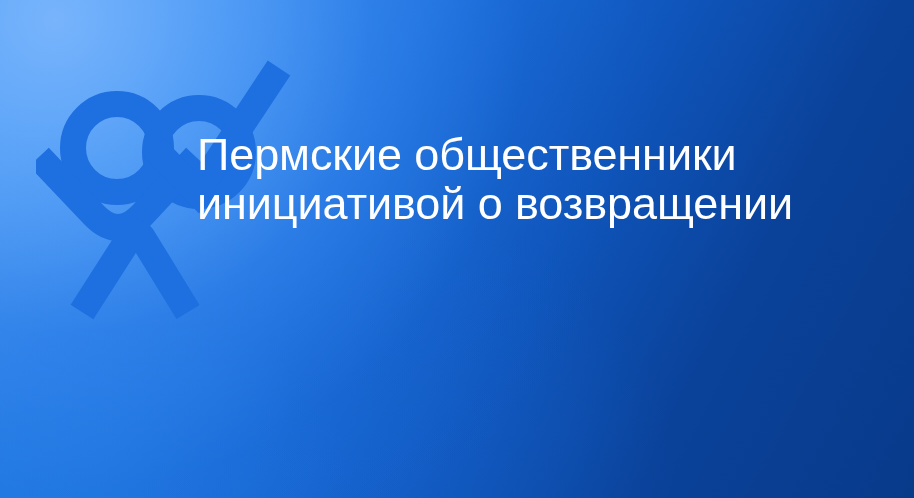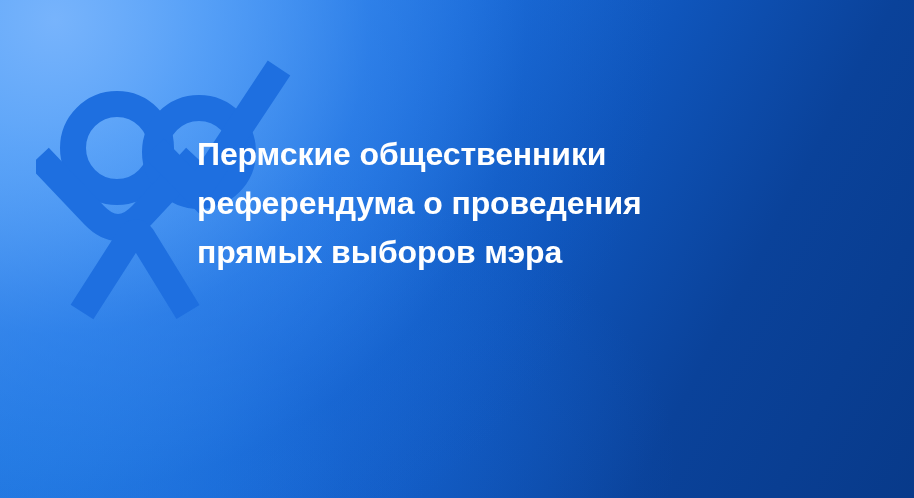--- a/index.html
+++ b/index.html
@@ -35,22 +35,22 @@
   
   #headline {
     position: absolute;
     left: 197px;
     top: 130px;
     width: 700px;
   }
   .hl-line {
     display: block;
     color: #ffffff;
-    font-size: 32px;
-    font-weight: bold;
+    font-size: 45px;
+    font-weight: normal;
     line-height: 49px;
     letter-spacing: -0.1px;
     white-space: nowrap;
   }
 </style>
 </head>
 <body>
 
 <div id="banner">
 
@@ -66,17 +66,16 @@
 
         <path d="M 46 272 L 94 197 Q 100 189 106 197 L 152 272" stroke-width="27" stroke-linejoin="miter"></path>
 
         <path d="M 118 108 L 161 152 L 243 28" stroke-width="27" stroke-linejoin="miter"></path>
       </g>
     </svg>
   </div>
 
   <div id="headline">
     <span class="hl-line">Пермские общественники</span>
-    <span class="hl-line">референдума о проведения</span>
-    <span class="hl-line">прямых выборов мэра</span>
+    <span class="hl-line">инициативой о возвращении</span>
   </div>
 
 </div>
 
 </body></html>

